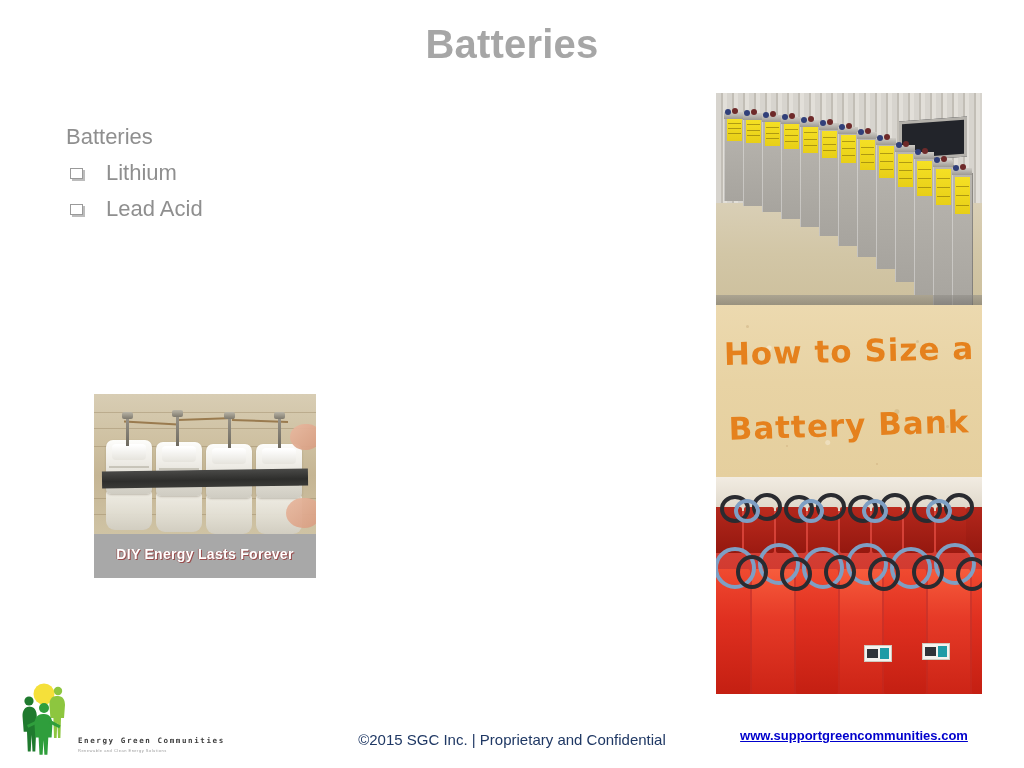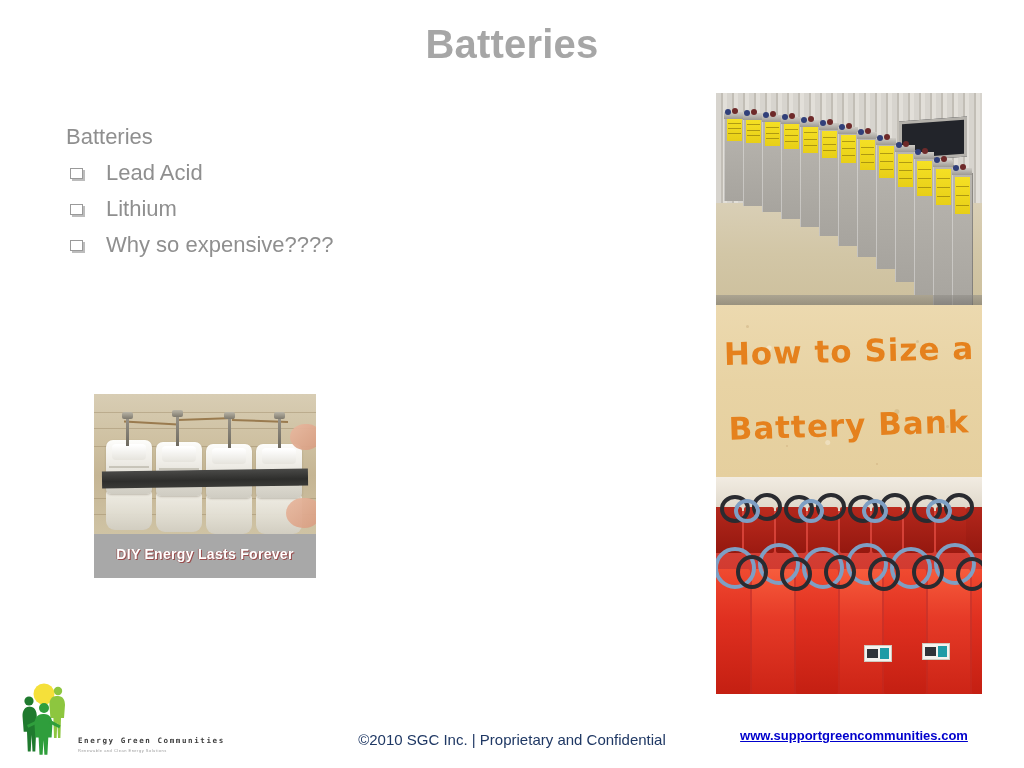--- a/index.html
+++ b/index.html
@@ -433,39 +433,32 @@
 
 <div id="body-list">
 
   <div class="lead-line">Batteries</div>
 
   <div class="bullet-row">
     <span class="bullet-marker">
       <span class="sq-shadow"></span>
         <span class="sq-face"></span>
     </span>
-    <span class="bullet-text">Lead Acid</span>
+    <span class="bullet-text">Lithium</span>
   </div>
 
   <div class="bullet-row">
     <span class="bullet-marker">
       <span class="sq-shadow"></span>
         <span class="sq-face"></span>
     </span>
-    <span class="bullet-text">Lithium</span>
+    <span class="bullet-text">Lead Acid</span>
   </div>
 
 
-  <div class="bullet-row">
-    <span class="bullet-marker">
-      <span class="sq-shadow"></span>
-        <span class="sq-face"></span>
-    </span>
-    <span class="bullet-text">Why so expensive????</span>
-  </div>
 
 </div>
 
 <div id="diy-figure">
 
   <div id="diy-photo">
 
     <div class="plank" style="top:18px;"></div>
     <div class="plank" style="top:34px;"></div>
     <div class="plank" style="top:52px;"></div>
@@ -730,21 +723,21 @@
       <div class="dk"></div>
         <div class="teal"></div>
     </div>
     <div class="rlabel" style="left:206px; top:166px;">
       <div class="dk"></div>
         <div class="teal"></div>
     </div>
   </div>
 </div>
 
-<div id="footer-copyright">©2010 SGC Inc. | Proprietary and Confidential</div>
+<div id="footer-copyright">©2015 SGC Inc. | Proprietary and Confidential</div>
 
 <a id="footer-url" href="#">www.supportgreencommunities.com</a>
 
 <div id="logo">
   <svg id="logo-mark" viewBox="0 0 56 76">
 
     <circle cx="28" cy="15" r="10.5" fill="#f5e03a"></circle>
 
     <g fill="#8dc63f">
       <circle cx="42" cy="12" r="4.2"></circle>

